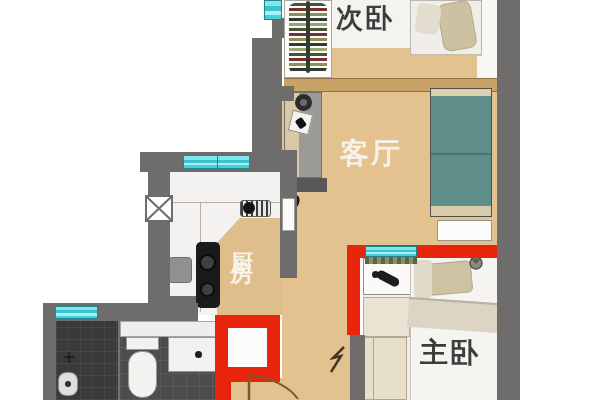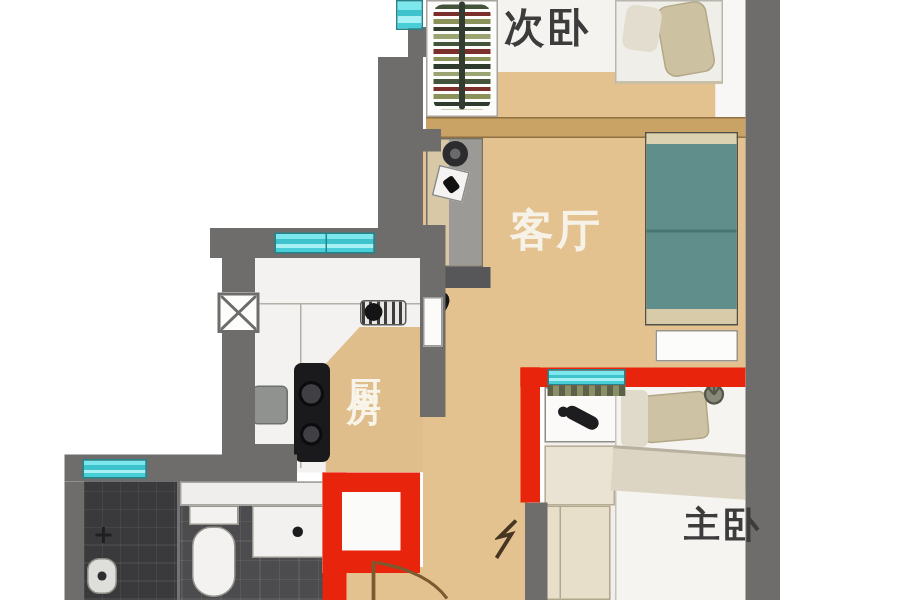--- a/index.html
+++ b/index.html
@@ -107,21 +107,21 @@
   .win-kitchen:after{content:"";position:absolute;left:33px;top:0;width:1px;height:100%;background:#22858c;}
   .win-bath{left:55px;top:306px;width:43px;height:13px;}
   .win-mb{left:365px;top:246px;width:52px;height:11px;}
   .sill{left:365px;top:257px;width:52px;height:7px;
         background:repeating-linear-gradient(90deg,#5d6148 0 4px,#8b8f68 4px 8px);}
   
   .lbl{color:#3c3c3c;font-weight:bold;letter-spacing:2px;white-space:nowrap;}
   .lbl-cw{left:336px;top:0;font-size:27px;}
   .lbl-lr{left:340px;top:134px;font-size:29px;color:#f7f2e8;}
   .lbl-kit{left:227px;top:234px;font-size:23px;color:#f8f4ea;writing-mode:vertical-rl;text-orientation:upright;letter-spacing:6px;}
-  .lbl-mb{left:420px;top:334px;font-size:24px;margin-left:36px;}
+  .lbl-mb{left:420px;top:334px;font-size:28px;}
   svg{display:block;}
 </style>
 </head>
 <body>
 
 <div id="plan">
 
   <div class="a f-cw"></div>
   <div class="a f-cw-wood"></div>
   <div class="a f-cw-gap"></div>

